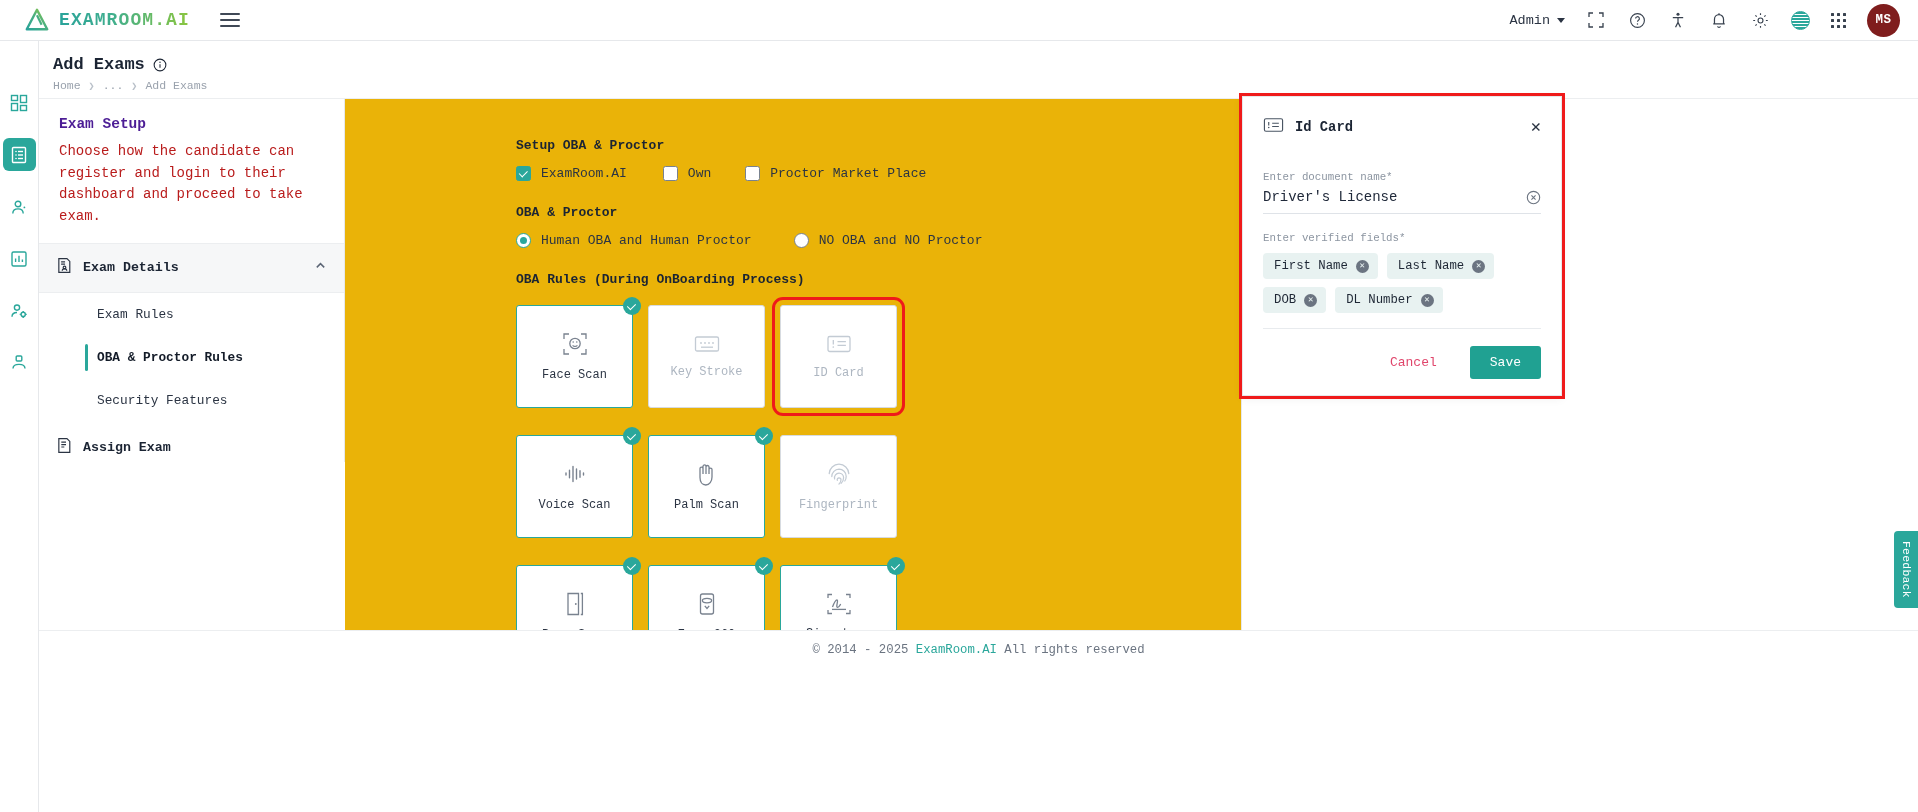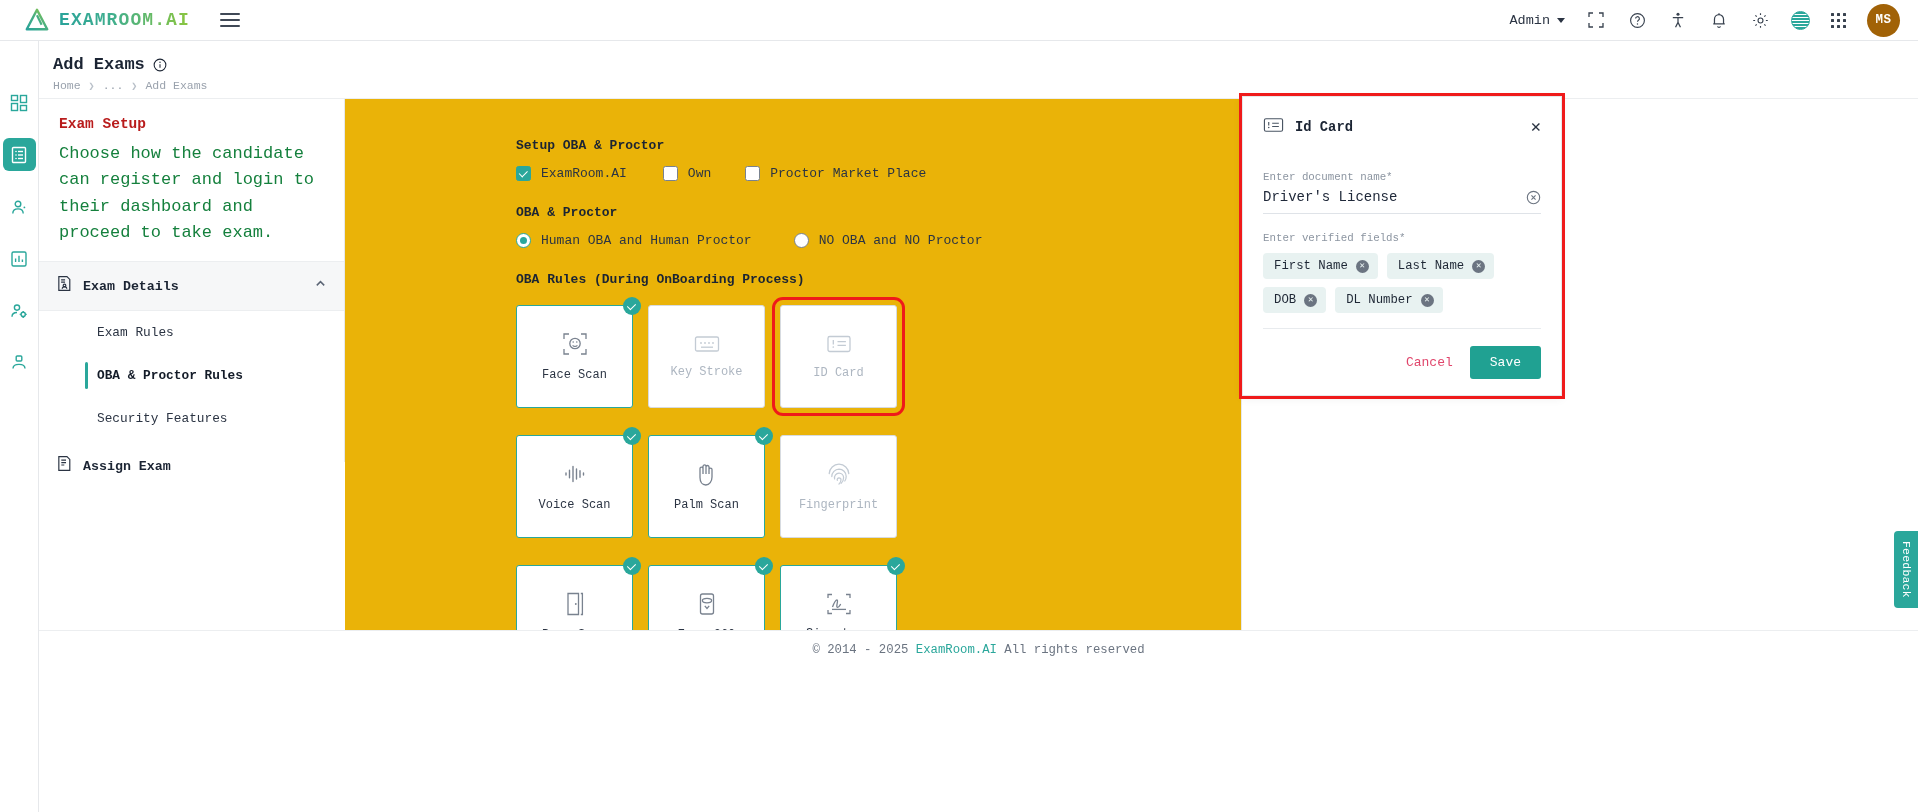--- a/index.html
+++ b/index.html
@@ -37,21 +37,21 @@
   .ticon { width:20px; height:20px; display:flex; align-items:center; justify-content:center; cursor:pointer; color:#38424f; }
   .ticon svg { display:block; }
   .green-dot {
     width:19px;height:19px;border-radius:50%;
     background: repeating-linear-gradient(180deg,#2aa79b 0px,#2aa79b 2px,#ffffff 2px,#ffffff 3px);
     border:1px solid #2aa79b; cursor:pointer;
   }
   .grid9 { display:grid; grid-template-columns:repeat(3,3px); grid-template-rows:repeat(3,3px); gap:3px; cursor:pointer; }
   .grid9 i { background:#38424f; border-radius:0.5px; display:block; width:3px;height:3px; }
   .avatar {
-    width:33px;height:33px;border-radius:50%;background:#a16207;color:#fff;
+    width:33px;height:33px;border-radius:50%;background:#7f1d1d;color:#fff;
     display:flex;align-items:center;justify-content:center;font-size:12.5px;font-weight:700;letter-spacing:.4px;cursor:pointer;
   }
 
   
   .rail {
     position:absolute; top:41px; left:0; width:39px; height:771px;
     background:#ffffff; border-right:1px solid #e6e8eb;
     display:flex; flex-direction:column; align-items:center; padding-top:45px; gap:19px;
   }
   .rail-item {
@@ -71,22 +71,22 @@
   .breadcrumb { display:flex; align-items:flex-end; gap:8px; font-size:11.5px; color:#9aa2ad; margin-top:5px; }
   .breadcrumb .sep { color:#b9c0c9; font-size:10px; }
   .breadcrumb .crumb { cursor:pointer; }
 
   
   .setup-panel {
     position:absolute; top:99px; left:39px; width:306px; height:363px;
     background:#fff; border-right:1px solid #e6e8eb;
   }
   .setup-head { padding:17px 20px 15px 20px; border-bottom:1px solid #eceef0; }
-  .setup-title { font-size:14.5px; font-weight:700; color:#b91c1c; margin-bottom:9px; }
-  .setup-desc { font-size:17px; line-height:1.55; color:#15803d; }
+  .setup-title { font-size:14.5px; font-weight:700; color:#4c1d95; margin-bottom:9px; }
+  .setup-desc { font-size:14px; line-height:1.55; color:#b91c1c; }
   .accordion {
     display:flex; align-items:center; gap:10px;
     padding:13px 17px 13px 17px; background:#f6f7f8; border-bottom:1px solid #eceef0; cursor:pointer;
   }
   .accordion .acc-label { font-size:13.3px; font-weight:700; color:#1b2433; }
   .accordion .chev { margin-left:auto; color:#5b6575; }
   .sub-item {
     padding:14px 0 14px 58px; font-size:12.8px; color:#2b3443; cursor:pointer; position:relative;
   }
   .sub-item.active { font-weight:700; color:#131b28; }
@@ -145,21 +145,21 @@
   .sp-input-row { display:flex; align-items:center; border-bottom:1px solid #dfe3e8; padding-bottom:8px; }
   .sp-value { font-size:14px; color:#20293a; }
   .sp-clear { margin-left:auto; color:#6b7481; cursor:pointer; display:flex; }
   .sp-field2 { margin-top:18px; }
   .chips { display:flex; flex-wrap:wrap; gap:8px 9px; margin-top:9px; }
   .chip {
     display:flex; align-items:center; gap:8px; background:#e8f2f1; border-radius:4px;
     padding:6px 9px 6px 11px; font-size:12.3px; color:#1e2735; cursor:pointer;
   }
   .chip-x { width:13px;height:13px;border-radius:50%;background:#6b7481;color:#e8f2f1;display:flex;align-items:center;justify-content:center;font-size:9px;line-height:1; }
-  .sp-footer { position:absolute; left:20px; right:20px; bottom:16px; border-top:1px solid #e8ebee; padding-top:17px; display:flex; justify-content:flex-end; align-items:center; gap:17px; }
+  .sp-footer { position:absolute; left:20px; right:20px; bottom:16px; border-top:1px solid #e8ebee; padding-top:17px; display:flex; justify-content:flex-end; align-items:center; gap:33px; }
   .btn-cancel { font-size:13px; color:#e0456b; background:none; border:none; cursor:pointer; font-family:inherit; }
   .btn-save { font-size:13px; color:#fff; background:#20a192; border:none; border-radius:3px; padding:9px 20px; cursor:pointer; font-family:inherit; }
 
   
   .feedback {
     position:absolute; right:0; top:531px; width:24px; height:77px;
     background:#2aa79b; color:#fff; border-radius:4px 0 0 4px;
     display:flex; align-items:center; justify-content:center; cursor:pointer;
   }
   .feedback span { writing-mode:vertical-rl; font-size:11.5px; letter-spacing:.2px; }

